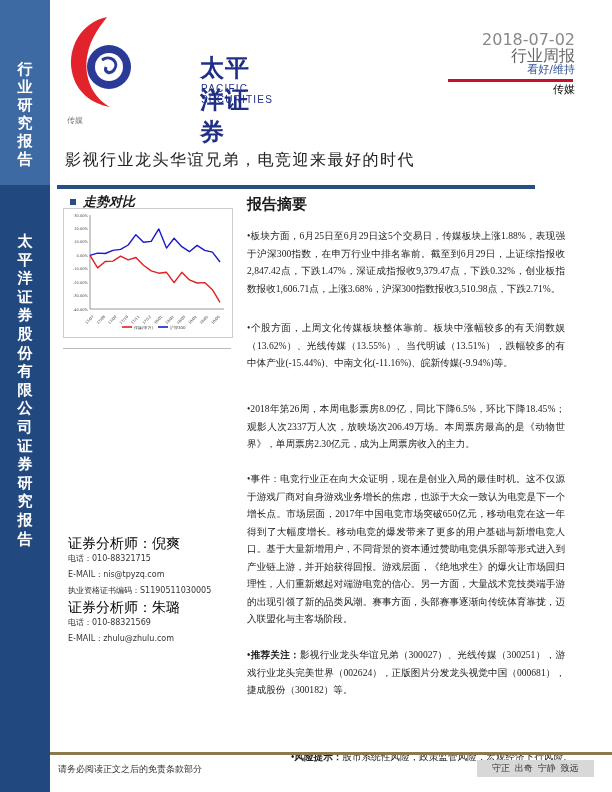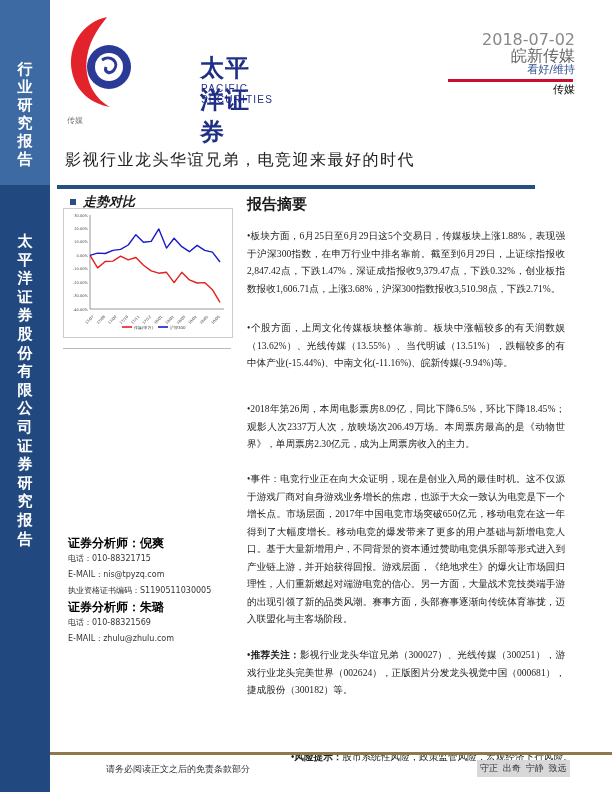--- a/index.html
+++ b/index.html
@@ -33,37 +33,37 @@
 
     .sec-head { position:absolute; left:70px; top:193px; font-size:13px; font-weight:bold;font-style:italic; }
     .sec-head .sq { display:inline-block; width:6px; height:6px; background:#284e82; margin-right:7px; vertical-align:1px; }
 
     .chart-box { position:absolute; left:63px; top:208px; width:168px; height:128px; border:1px solid #ccc; background:#fff; }
     .chart-box svg { position:absolute; left:0; top:0; }
 
     .left-rule { position:absolute; left:63px; top:348px; width:168px; height:1px; background:#bbb; }
 
     .analysts { position:absolute; left:68px; top:535px; width:170px; font-size:8px; line-height:16px; color:#333; }
-    .analysts .aname { font-weight:bold; font-size:12px; color:#000; font-family:"DejaVu Serif", serif; }
+    .analysts .aname { font-weight:normal; font-size:14px; color:#000; font-family:"DejaVu Serif", serif; }
 
     .summary-title { position:absolute; left:247px; top:195px; font-size:15px; font-weight:bold;
                      font-family:"DejaVu Serif", serif; }
     .para { position:absolute; left:247px; width:318px; font-size:9.6px; line-height:17.5px; color:#222;
             font-family:Liberation Serif, serif; text-align:justify; }
     .p1 { top:227px; }
     .p2 { top:319px; }
     .p3 { top:400px; }
     .p4 { top:470px; }
     .p5 { top:646px; }
     .p6 { top:748px;margin-left:44px; }
     .para b { font-weight:bold; }
 
     .footer-rule { position:absolute; left:50px; top:752px; width:562px; height:3px; background:#8c7a4c; }
-    .footer-left { position:absolute; left:58px; top:763px; font-size:9px; color:#333; font-family:"DejaVu Serif", serif;margin-left:48px; }
-    .footer-right { position:absolute; left:477px; top:760px; font-size:9px; color:#333; background:#d8d8d8; padding:2px 3px;
+    .footer-left { position:absolute; left:58px; top:763px; font-size:9px; color:#333; font-family:"DejaVu Serif", serif; }
+    .footer-right { position:absolute; left:477px; top:760px; font-size:9px; color:#333; background:#d8d8d8; padding:2px 15px;
                     font-family:"DejaVu Serif", serif; word-spacing:2px; }
   </style>
 </head>
 <body>
 
 <div class="sidebar-top"></div>
 <div class="sidebar-bottom"></div>
 <div class="vtext vtext-top">
   <span>行</span>
   <span>业</span>
@@ -97,21 +97,21 @@
     <path d="M45 5 C 20 10, 5 35, 10 60 C 14 80, 30 92, 48 95 C 30 85, 22 65, 25 45 C 28 25, 40 12, 45 5 Z" fill="#e3232b"></path>
     <circle cx="47" cy="55" r="22" fill="#2a3a96"></circle>
     <circle cx="47" cy="55" r="14" fill="#ffffff"></circle>
     <path d="M40 48 C 48 42, 58 50, 52 58 C 48 63, 42 60, 44 55" stroke="#2a3a96" stroke-width="3" fill="none"></path>
   </svg>
   <div class="logo-cn">太平洋证券</div>
   <div class="logo-en">PACIFIC SECURITIES</div>
 </div>
 
 <div class="meta meta-date">2018-07-02</div>
-<div class="meta meta-type">皖新传媒</div>
+<div class="meta meta-type">行业周报</div>
 <div class="meta meta-rating">看好/维持</div>
 <div class="meta-redline"></div>
 <div class="meta meta-sector">传媒</div>
 
 <div class="small-sector">传媒</div>
 <div class="title">影视行业龙头华谊兄弟，电竞迎来最好的时代</div>
 <div class="divider"></div>
 
 <div class="sec-head">
   <span class="sq"></span><span>走势对比</span>

